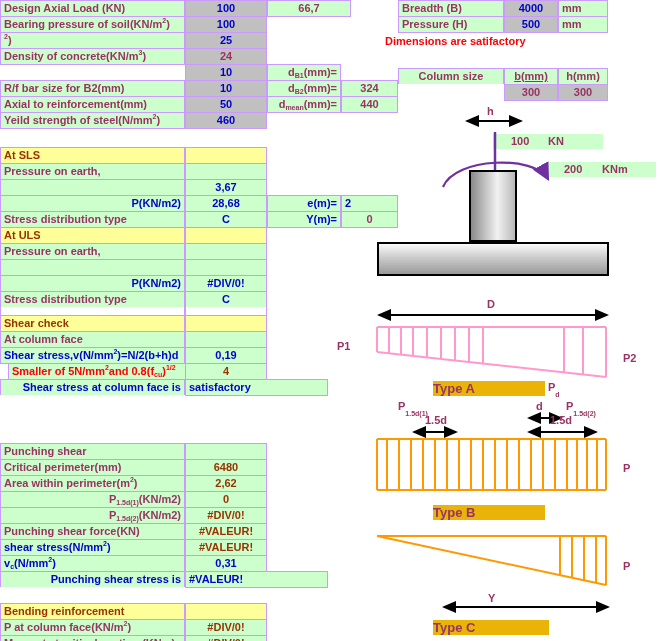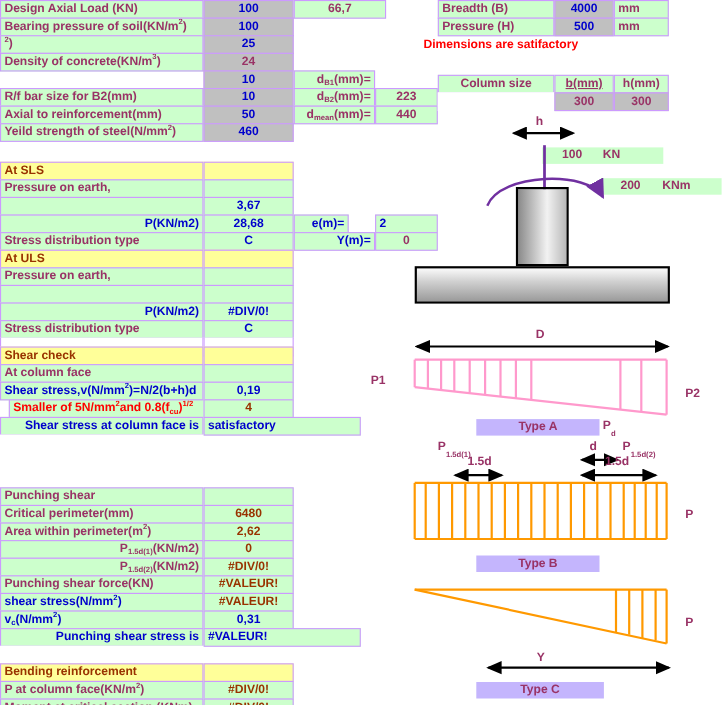--- a/index.html
+++ b/index.html
@@ -47,25 +47,25 @@
   }
   .lbl {
     position: absolute;
     font-size: 11px;
     font-weight: bold;
     color: #993366;
     white-space: nowrap;
   }
   .cyanbox {
     position: absolute;
-    background: #c4b5fd;
-    font-size: 11px;
+    background: #eab308;
+    font-size: 13px;
     font-weight: bold;
     color: #993366;
-    text-align: center;
+    text-align: left;
     line-height: 15px;
     white-space: nowrap;
   }
   .greenbox {
     position: absolute;
     background: #ccffcc;
     font-size: 11px;
     font-weight: bold;
     color: #993366;
     white-space: nowrap;
@@ -115,21 +115,21 @@
 
   <div class="cell" style="left:0px;top:80px;width:185px;">
       <span>R/f bar size for B2(mm)</span>
     </div>
   <div class="cell gray ctr blue" style="left:185px;top:80px;width:82px;">10</div>
   <div class="cell right" style="left:267px;top:80px;width:74px;">
       <span>d</span>
       <sub>B2</sub>
       <span>(mm)=</span>
     </div>
-  <div class="cell ctr" style="left:341px;top:80px;width:57px;">223</div>
+  <div class="cell ctr" style="left:341px;top:80px;width:57px;">324</div>
 
   <div class="cell" style="left:0px;top:96px;width:185px;">
       <span>Axial to reinforcement(mm)</span>
     </div>
   <div class="cell gray ctr blue" style="left:185px;top:96px;width:82px;">50</div>
   <div class="cell right" style="left:267px;top:96px;width:74px;">
       <span>d</span>
       <sub>mean</sub>
       <span>(mm)=</span>
     </div>
@@ -159,21 +159,21 @@
   <div class="cell yellow" style="left:185px;top:147px;width:82px;"></div>
 
   <div class="cell" style="left:0px;top:163px;width:185px;">Pressure on earth,</div>
   <div class="cell" style="left:185px;top:163px;width:82px;"></div>
 
   <div class="cell" style="left:0px;top:179px;width:185px;"></div>
   <div class="cell ctr blue" style="left:185px;top:179px;width:82px;">3,67</div>
 
   <div class="cell right blue" style="left:0px;top:195px;width:185px;">P(KN/m2)</div>
   <div class="cell ctr blue" style="left:185px;top:195px;width:82px;">28,68</div>
-  <div class="cell right blue" style="left:267px;top:195px;width:50px;">e(m)=</div>
+  <div class="cell right blue" style="left:267px;top:195px;width:74px;">e(m)=</div>
   <div class="cell blue" style="left:341px;top:195px;width:57px;">2</div>
 
   <div class="cell" style="left:0px;top:211px;width:185px;">Stress distribution type</div>
   <div class="cell ctr blue" style="left:185px;top:211px;width:82px;">C</div>
   <div class="cell right blue" style="left:267px;top:211px;width:74px;">Y(m)=</div>
   <div class="cell ctr" style="left:341px;top:211px;width:57px;">0</div>
 
   <div class="cell yellow" style="left:0px;top:227px;width:185px;">At ULS</div>
   <div class="cell yellow" style="left:185px;top:227px;width:82px;"></div>
 

